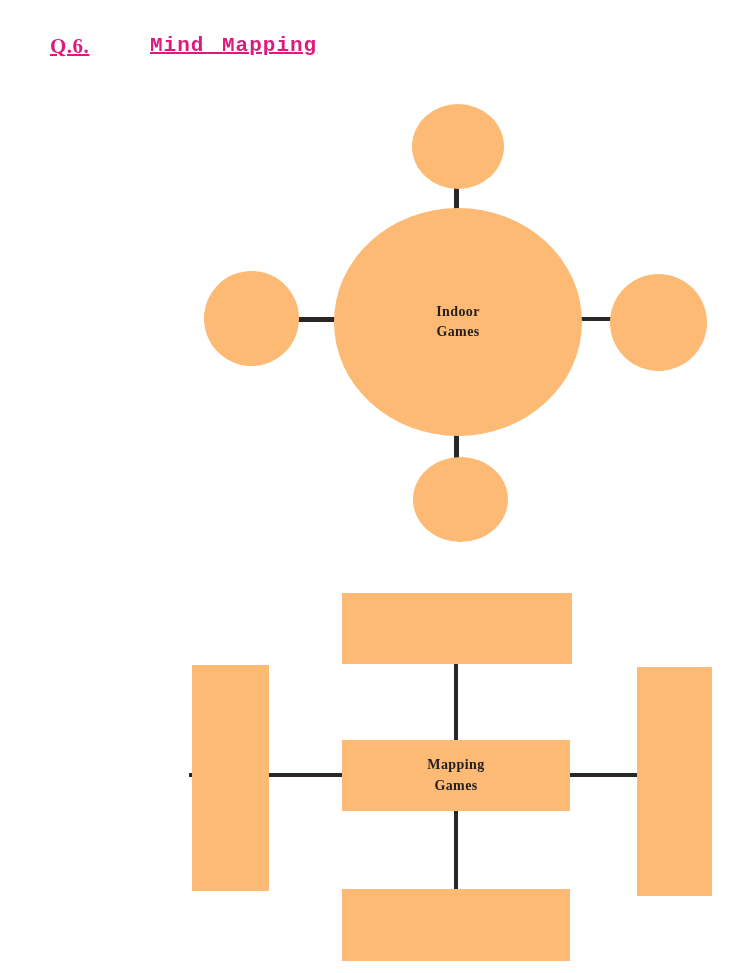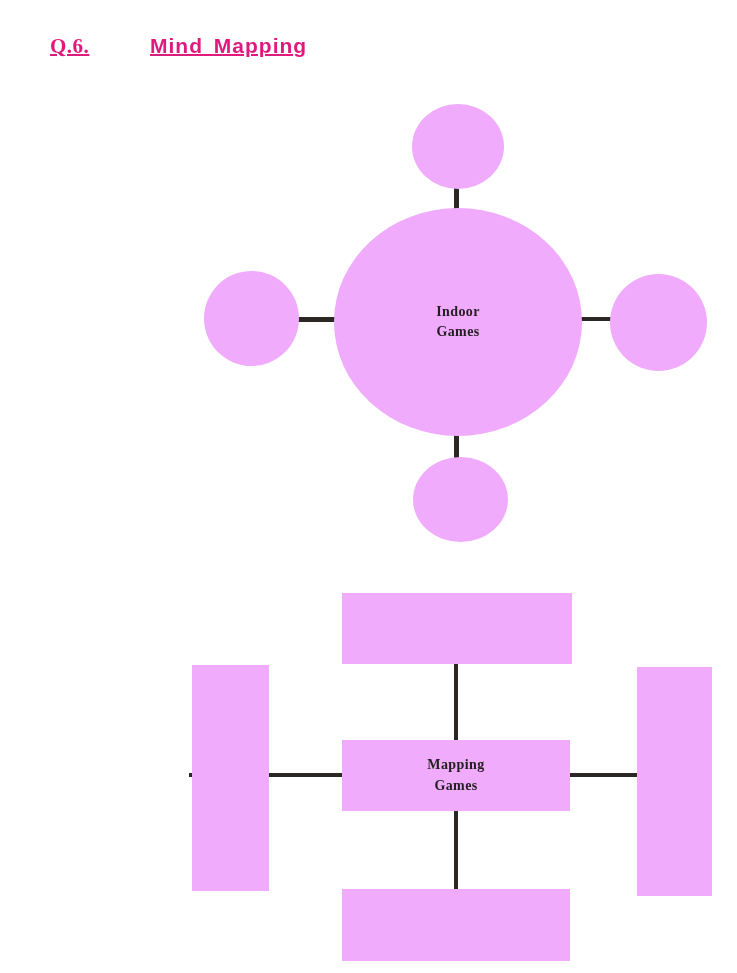--- a/index.html
+++ b/index.html
@@ -47,32 +47,32 @@
   }
   .title-text {
     position: absolute;
     left: 138px;
     top: 0;
     font-size: 21px;
     font-weight: bold;
     color: #E01A7C;
     letter-spacing: 1px;
     word-spacing: 4px;
-    font-family: Liberation Sans, sans-serif;
+    font-family: Liberation Mono, monospace;
     text-decoration: underline;
     text-decoration-thickness: 2px;
     text-underline-offset: 1px;
     white-space: nowrap;
     text-align: right;
   }
 
   
   .node {
     position: absolute;
-    background: #f0abfc;
+    background: #fdba74;
     box-sizing: border-box;
     display: flex;
     align-items: center;
     justify-content: center;
     text-align: center;
   }
   .node.circle { border-radius: 50%; }
   .node.rect   { border-radius: 0; }
 
   .node-label {

